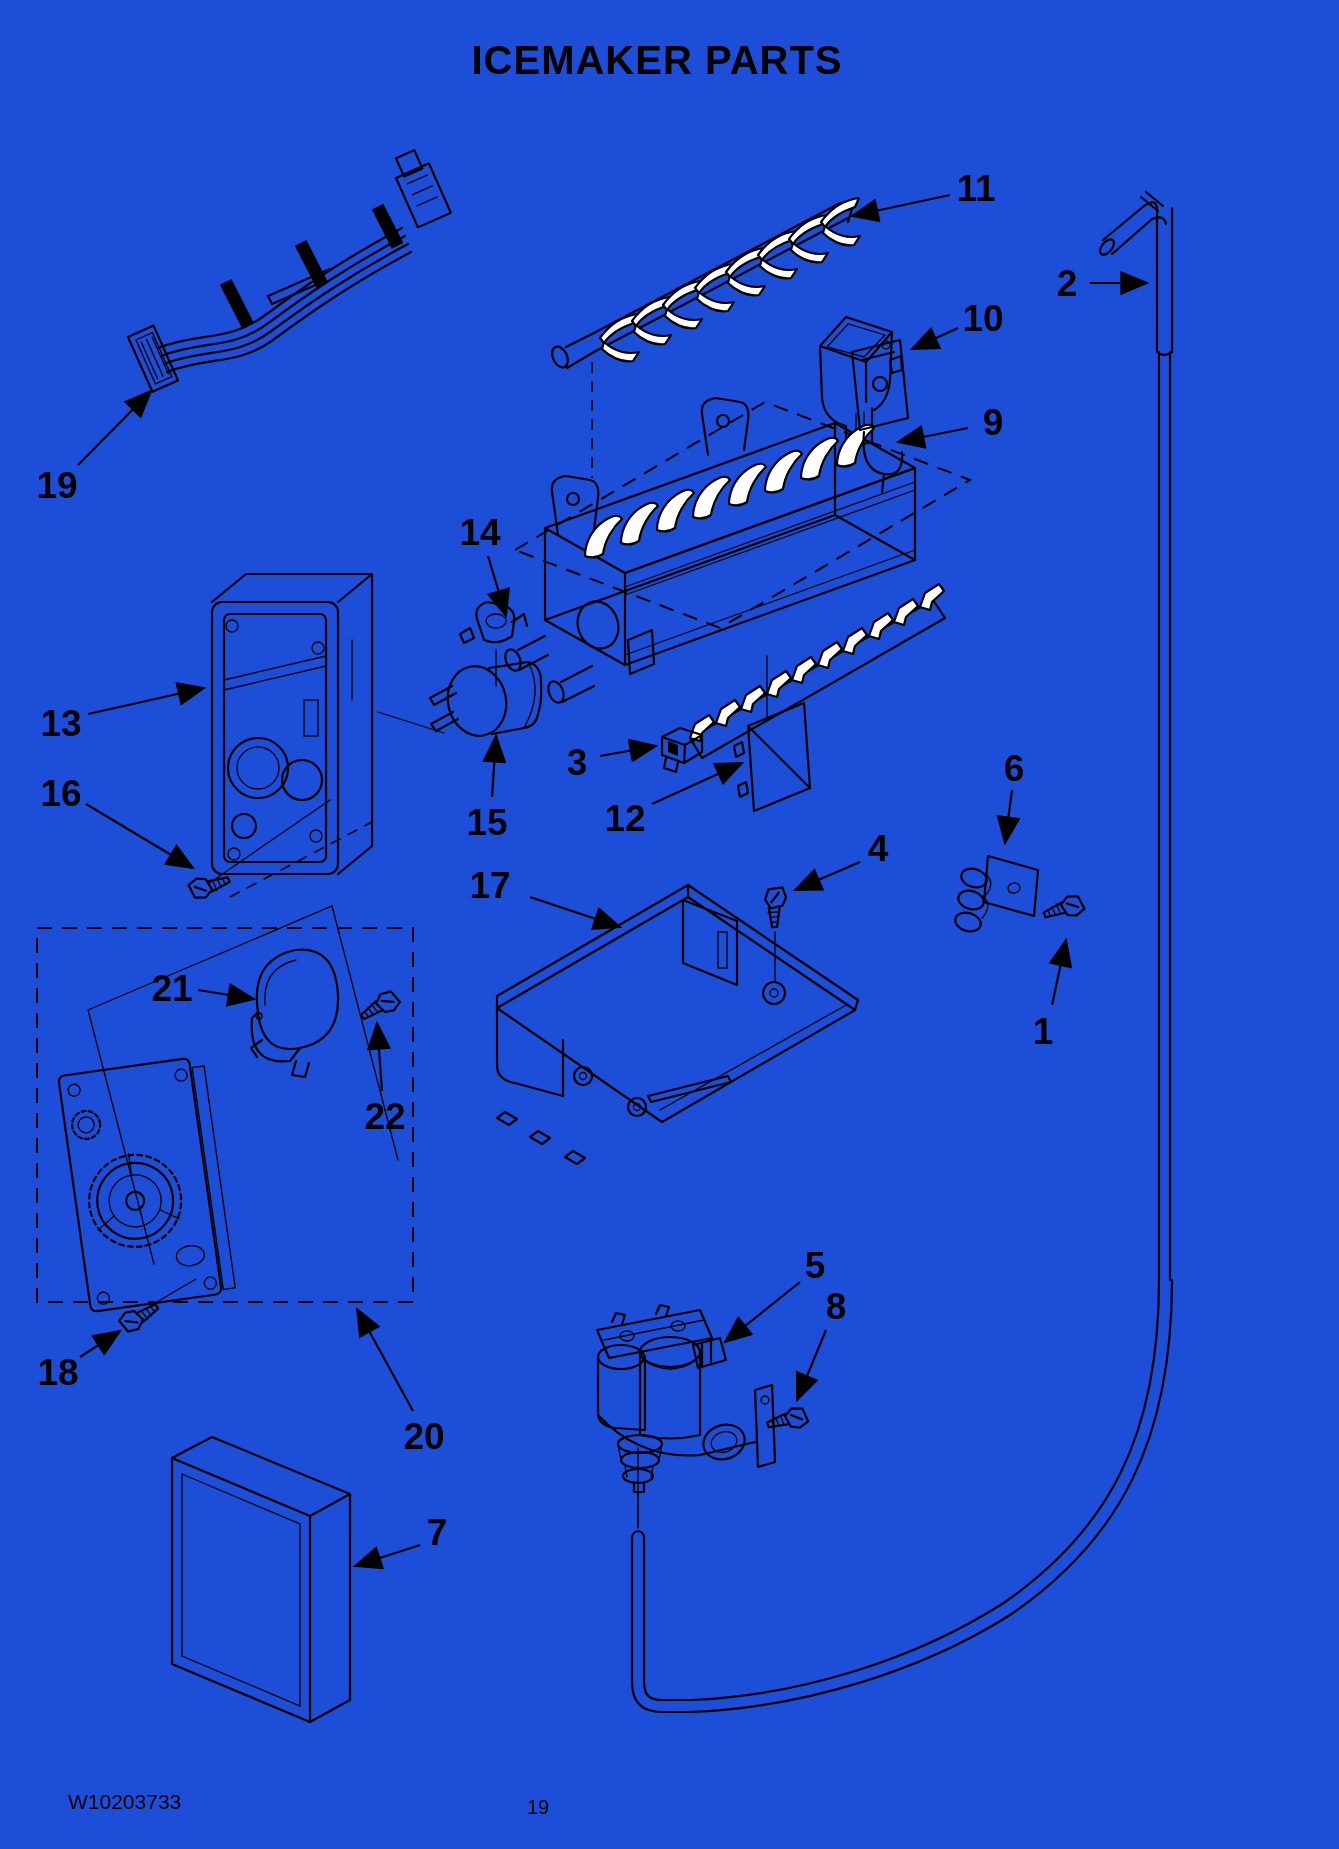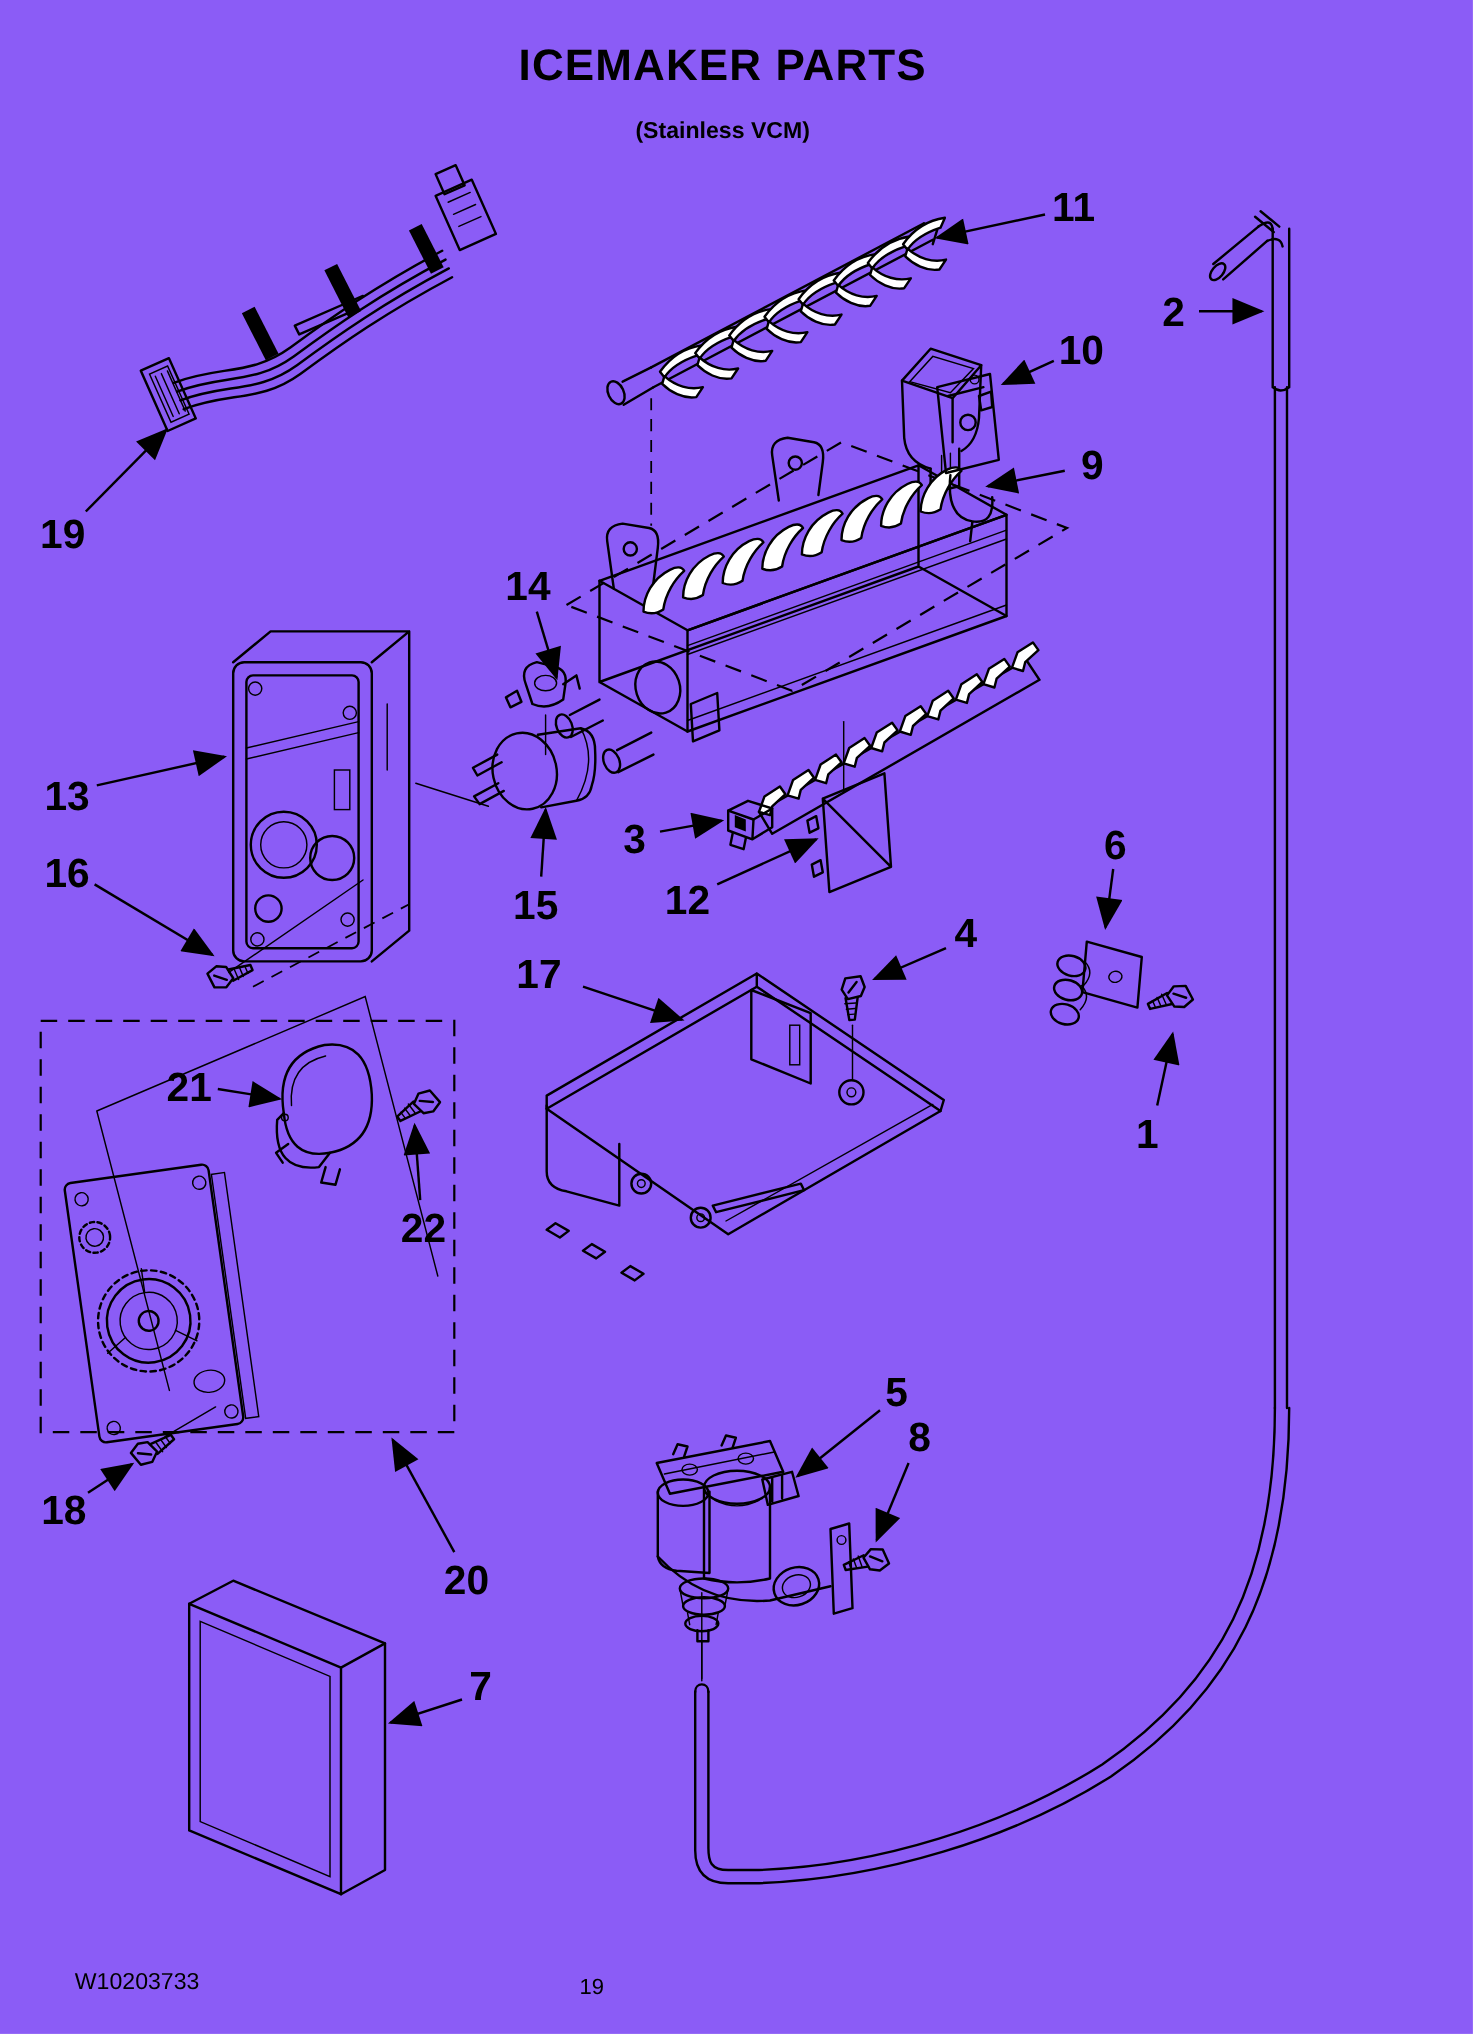--- a/index.html
+++ b/index.html
@@ -1,16 +1,16 @@
 <!DOCTYPE html>
 <html><head>
 <meta charset="utf-8">
 <style>
   html,body{margin:0;padding:0;background:#fff;}
-  .page{position:relative;width:1339px;height:1849px;background:#8b5cf6;
+  .page{position:relative;width:1339px;height:1849px;background:#1d4ed8;
         font-family:"Liberation Sans", sans-serif;color:#000;overflow:hidden;}
   .hdr{position:absolute;left:0;width:1314px;text-align:center;font-weight:bold;}
   .hdr-title{top:38px;font-size:40px;letter-spacing:1px;}
   .hdr-model{top:82px;font-size:24px;}
   .hdr-finish{top:107px;font-size:21px;}
   .ftr{position:absolute;font-size:21px;margin-left:40px;}
   .ftr-doc{left:28px;top:1790px;}
   .ftr-page{left:468px;top:1796px;width:60px;text-align:center;font-size:20px;}
   svg{position:absolute;left:0;top:0;}
   .ln{fill:none;stroke:#000;stroke-width:2.2;stroke-linejoin:round;stroke-linecap:round;}
@@ -21,21 +21,20 @@
   .fillb{fill:#000;stroke:none;}
   .leader{stroke:#000;stroke-width:2.2;}
   .callout-num{font:bold 37px "Liberation Sans", sans-serif;fill:#000;text-anchor:middle;}
 </style>
 </head>
 <body>
 
 <div class="page">
 
   <div class="hdr hdr-title">ICEMAKER PARTS</div>
-  <div class="hdr hdr-finish">(Stainless VCM)</div>
 
   <svg id="diagram-svg" width="1339" height="1849" viewBox="0 0 1339 1849">
     <defs>
       <marker id="arrow" viewBox="0 0 12 10" refX="11" refY="5" markerWidth="14" markerHeight="11" orient="auto-start-reverse">
         <path d="M0,0 L12,5 L0,10 Z" fill="#000"></path>
       </marker>
       <g id="mfin">
         <path class="w" d="M0,8 C0,-6 8,-22 24,-30 C30,-33 35,-33 37,-29 C28,-21 20,-8 18,6 C12,10 5,10 0,8 Z"></path>
       </g>
       <g id="ejfin">

